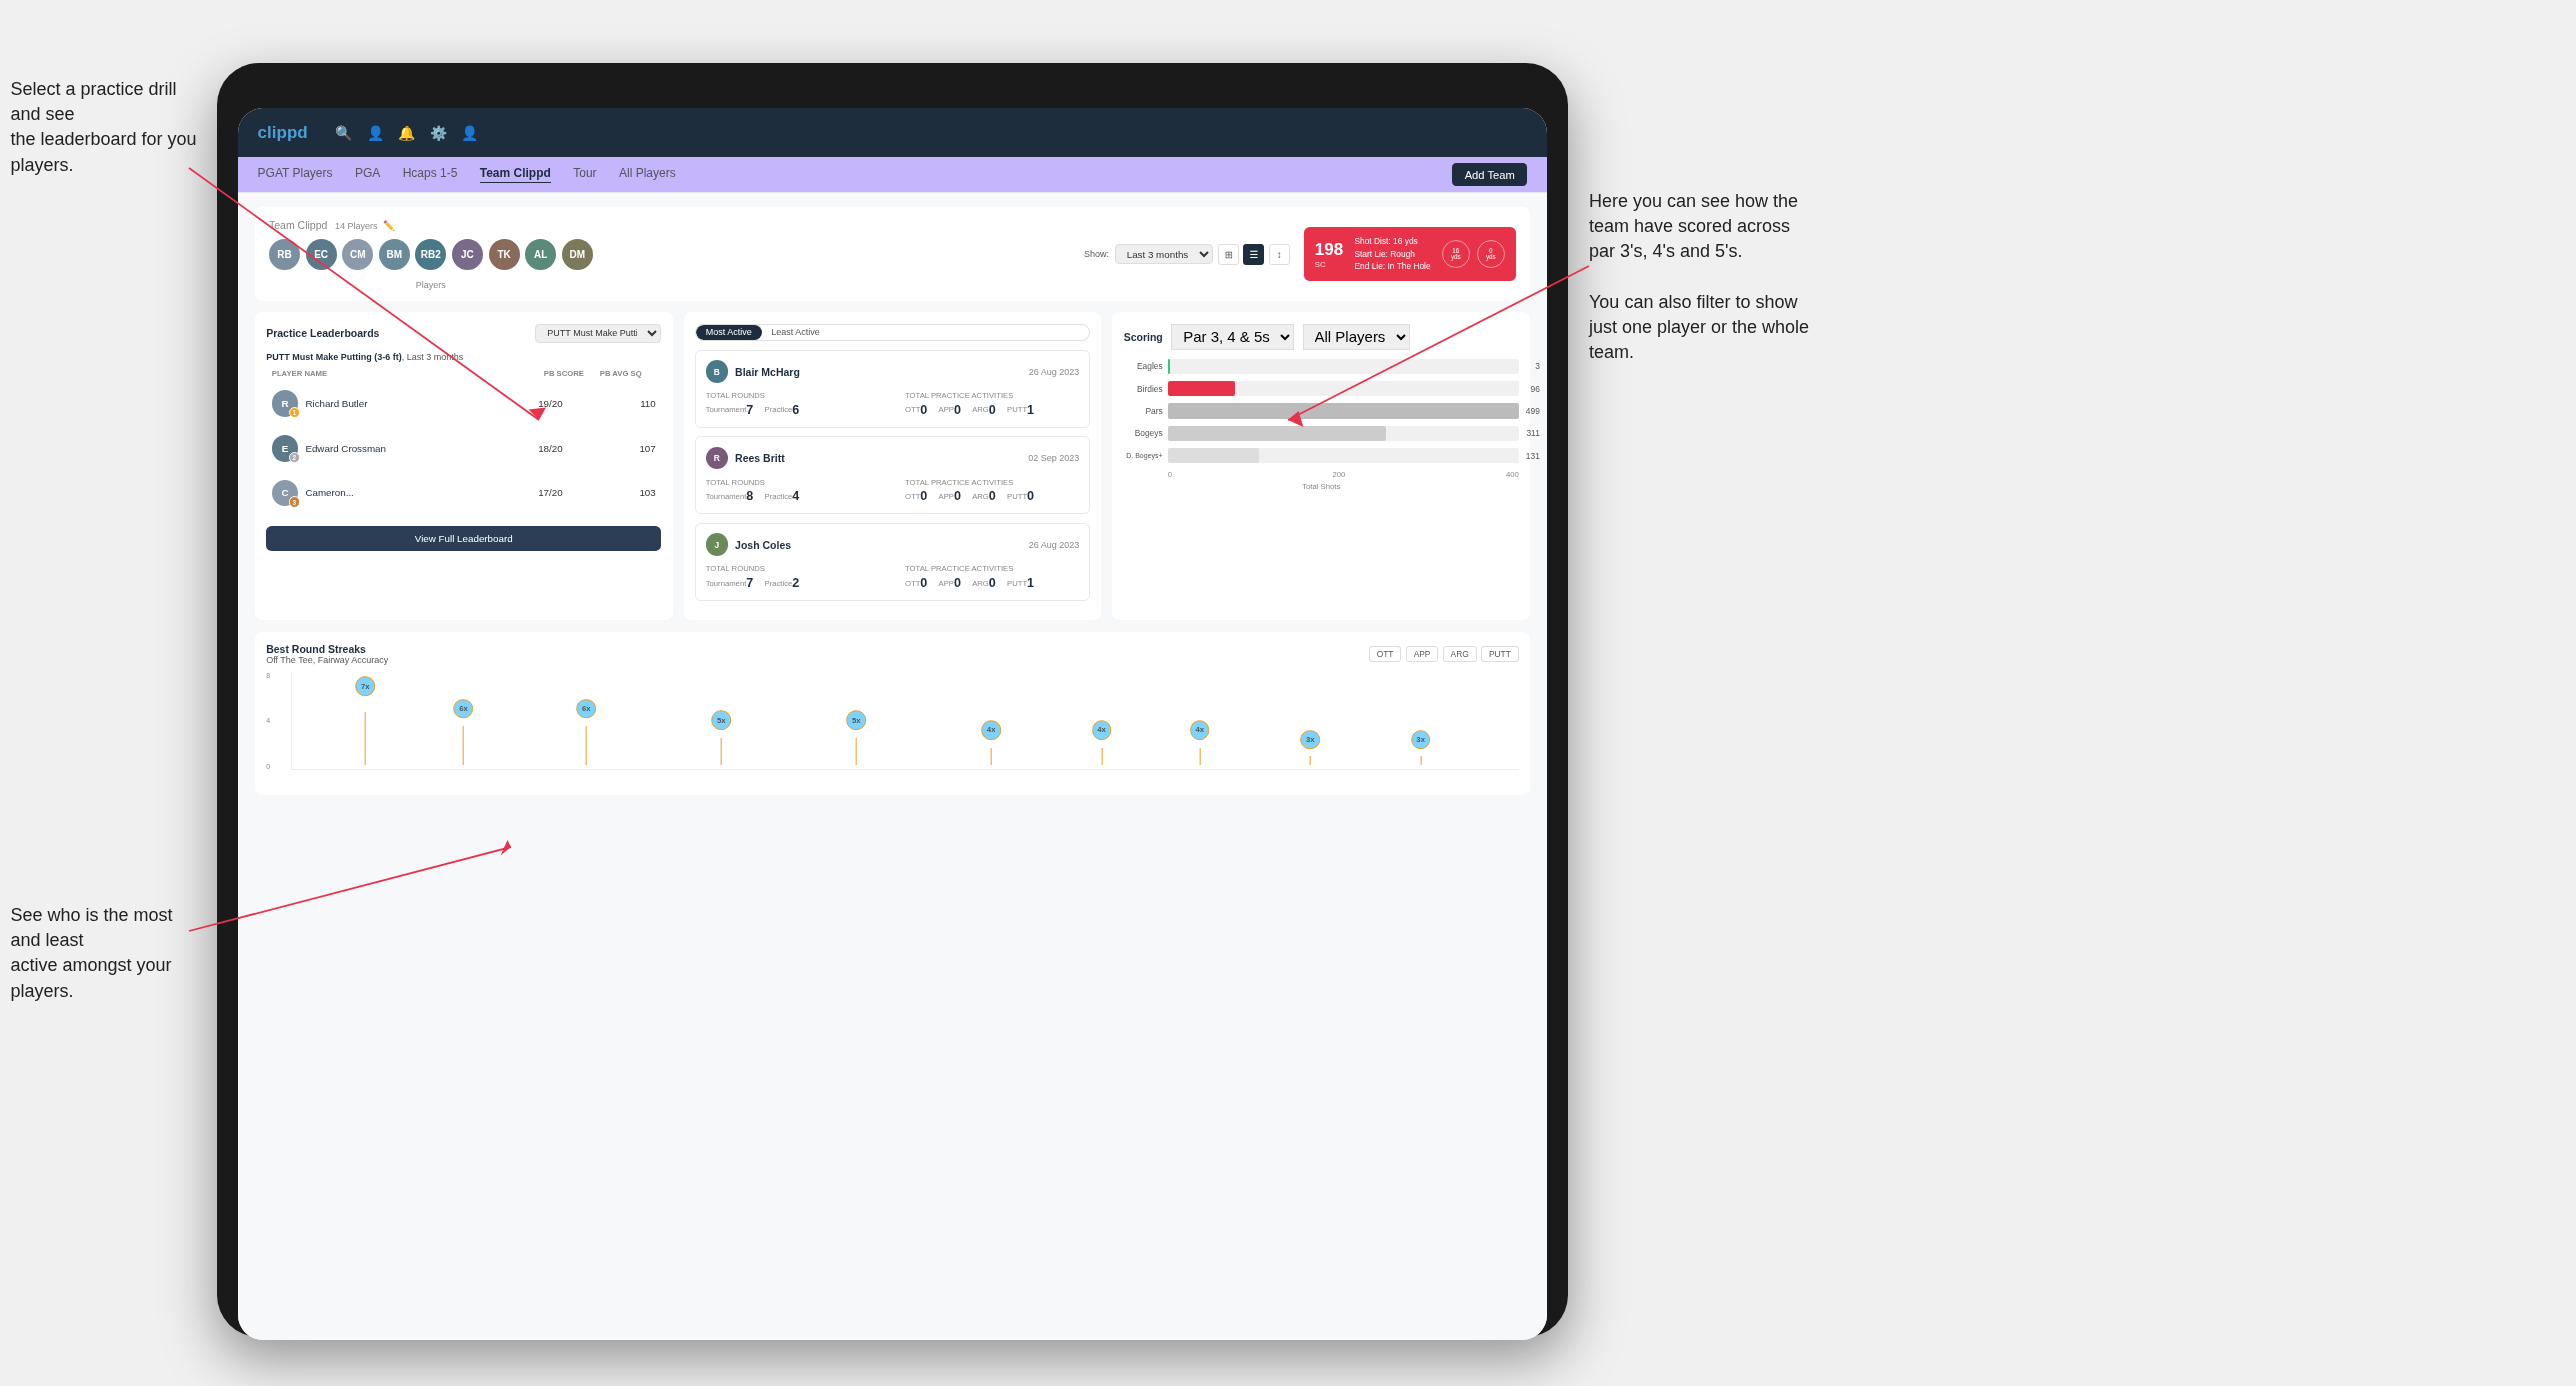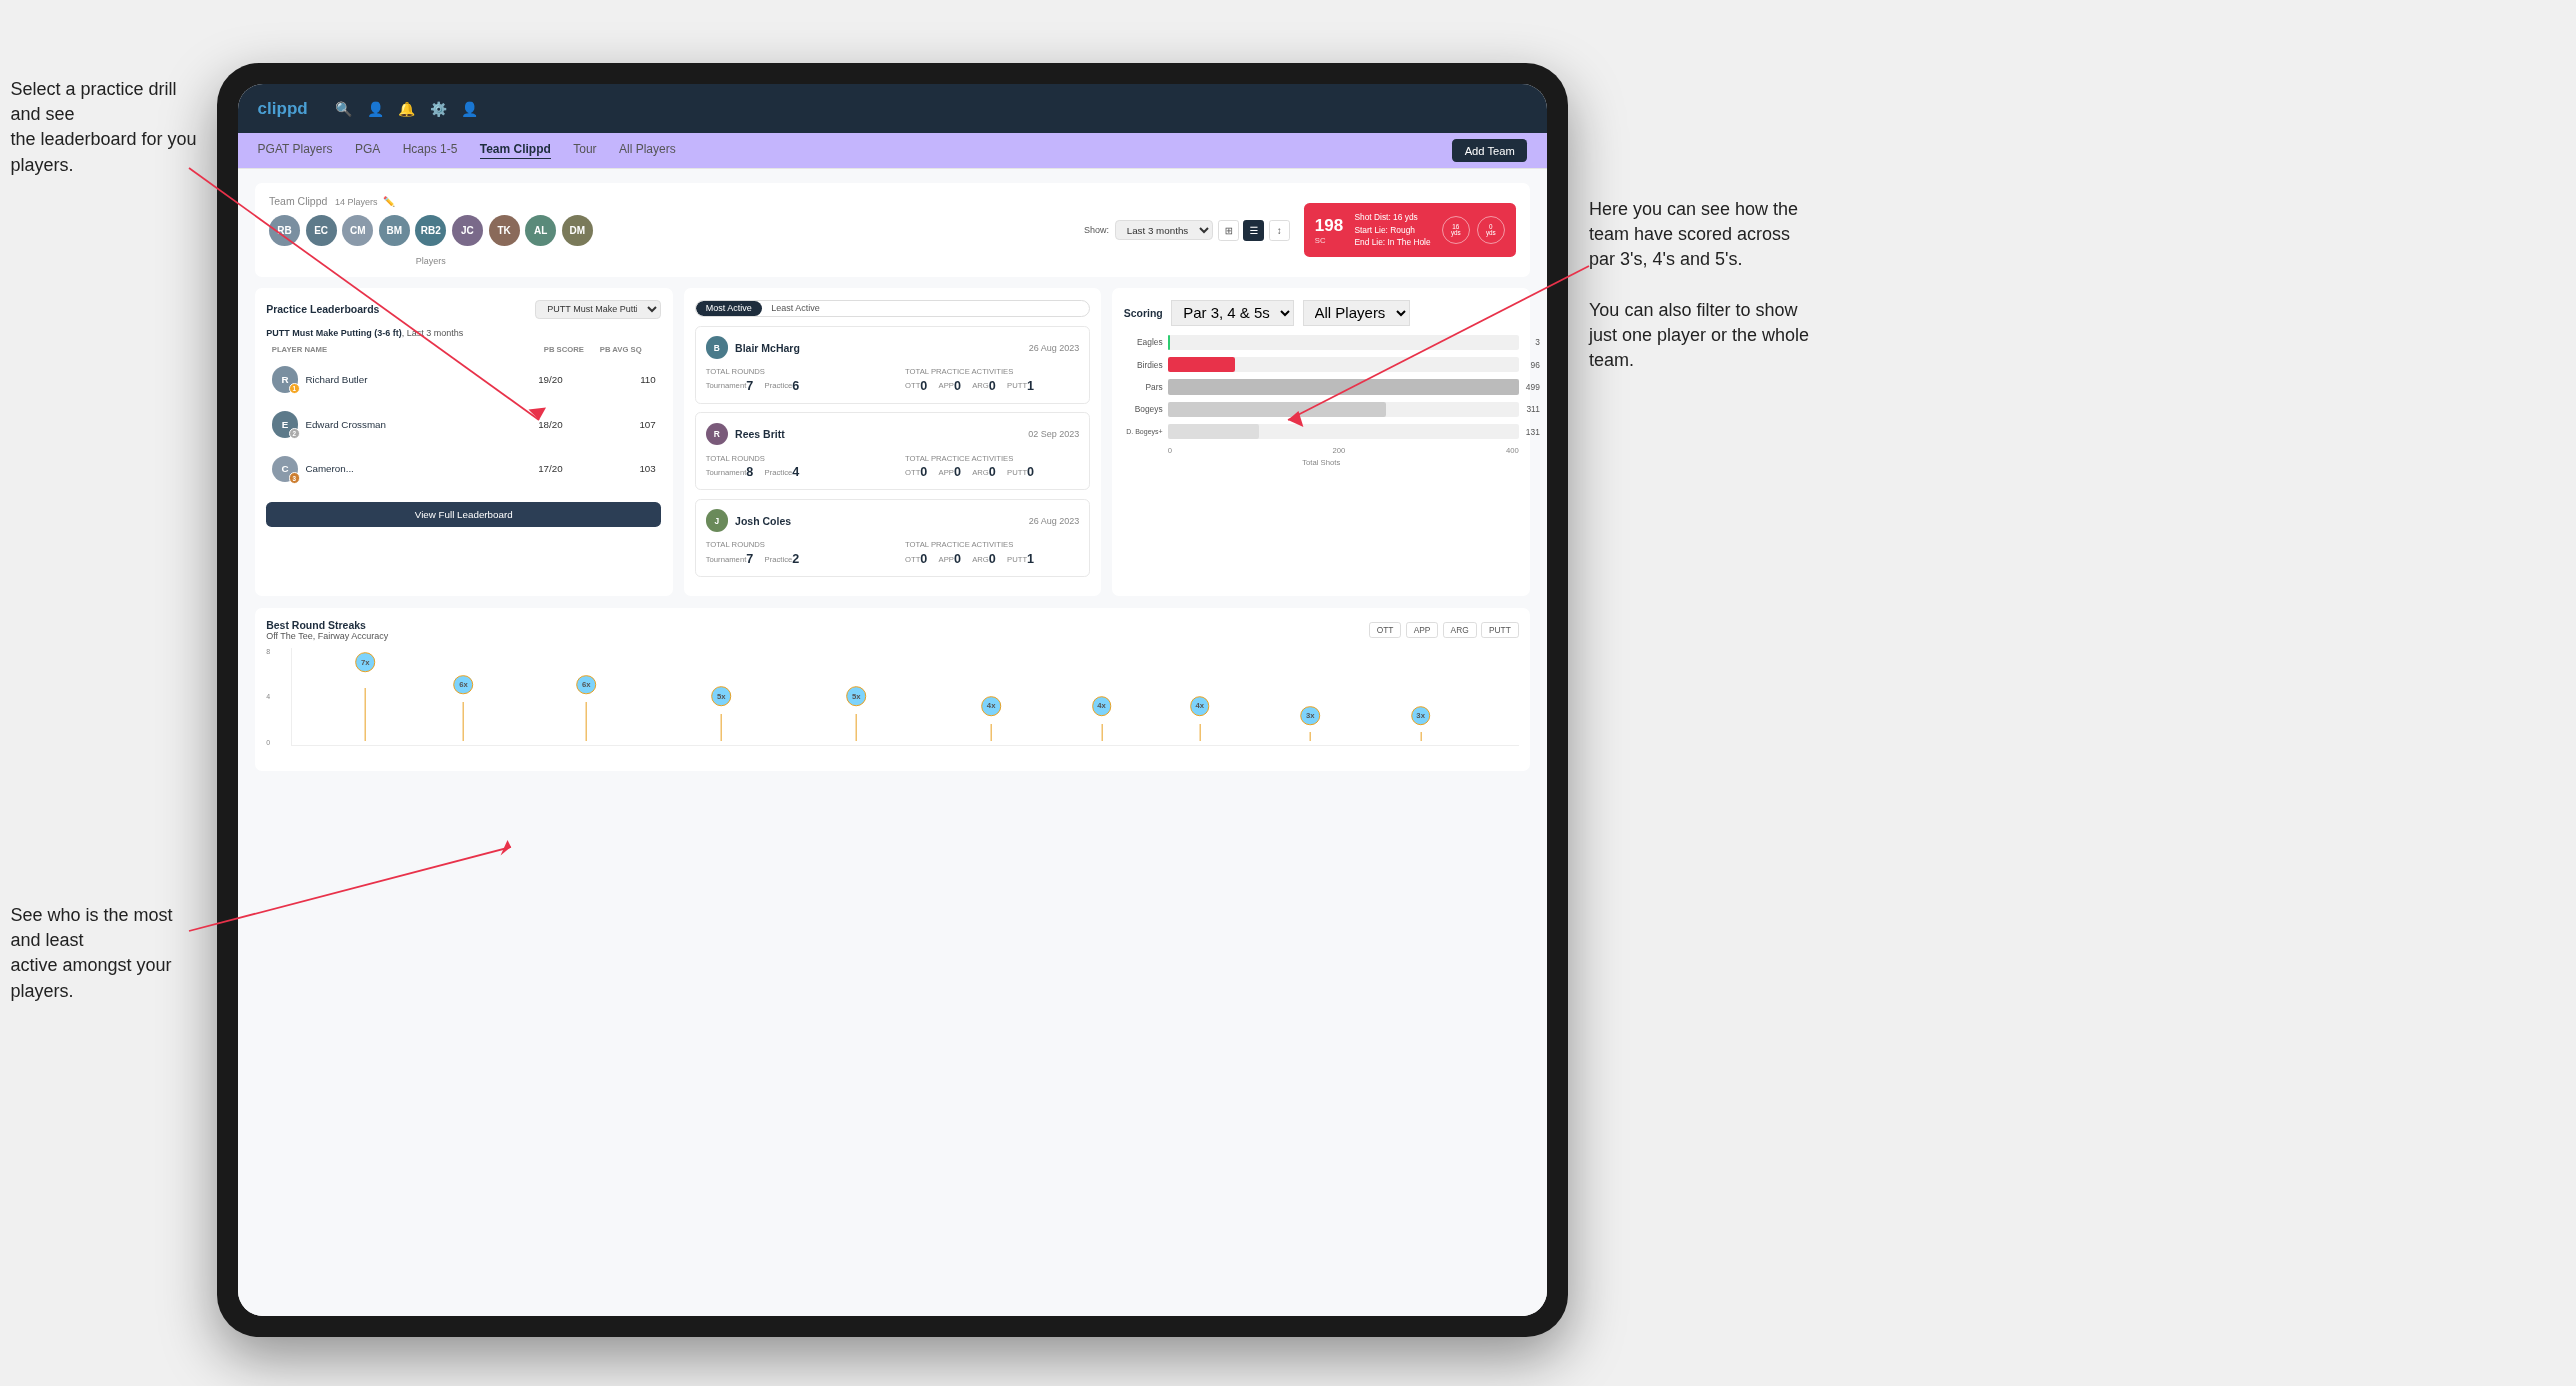--- a/index.html
+++ b/index.html
@@ -35,20 +35,21 @@
       padding: 21px;
     }
     .ipad-screen {
       width: 100%;
       height: 100%;
       background: #fff;
       border-radius: 25px;
       overflow: hidden;
       display: flex;
       flex-direction: column;
+      margin-top: 24px;
     }
 
     
     .navbar {
       background: #1e2d3d;
       height: 49px;
       display: flex;
       align-items: center;
       padding: 0 19.6px;
       flex-shrink: 0;
@@ -1018,21 +1019,21 @@
 </div>
 
 <div class="annotation" style="position:absolute;left:10.5px;top:77px;font-size:18px;">
   Select a practice drill and see<br>the leaderboard for you players.
 </div>
 
 <div class="annotation" style="position:absolute;left:10.5px;top:903px;font-size:18px;">
   See who is the most and least<br>active amongst your players.
 </div>
 
-<div class="annotation" style="position:absolute;left:1589px;top:197px;font-size:18px;max-width:224px;">
+<div class="annotation" style="position:absolute;left:1589px;top:189px;font-size:18px;max-width:224px;">
   Here you can see how the<br>team have scored across<br>par 3's, 4's and 5's.<br><br>You can also filter to show<br>just one player or the whole<br>team.
 </div>
 
 <svg class="arrows-svg" xmlns="http://www.w3.org/2000/svg" viewBox="0 0 3680 1980" width="2576" height="1386">
 
   <line x1="270" y1="240" x2="770" y2="600" stroke="#e8324a" stroke-width="2.5"></line>
   <polygon points="770,600 755,585 780,582" fill="#e8324a"></polygon>
 
   <line x1="270" y1="1330" x2="730" y2="1210" stroke="#e8324a" stroke-width="2.5"></line>
   <polygon points="730,1210 715,1222 725,1200" fill="#e8324a"></polygon>

